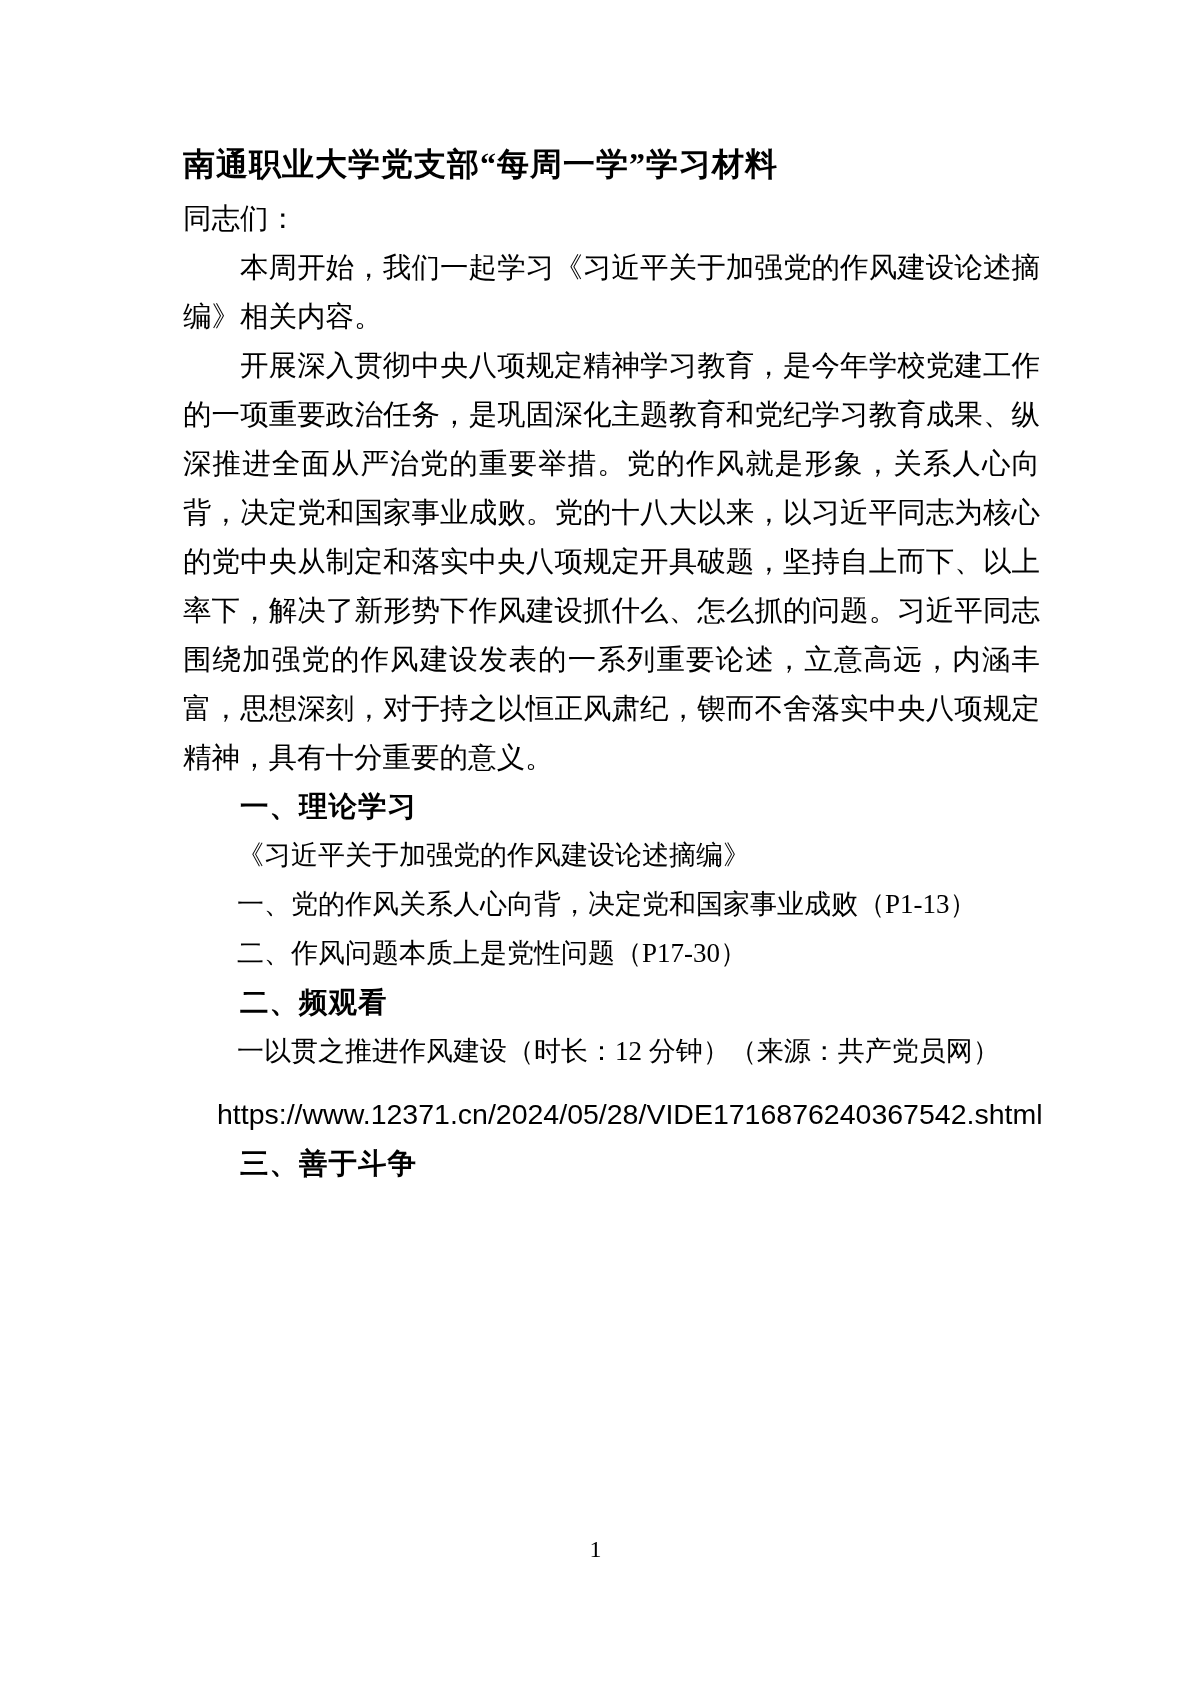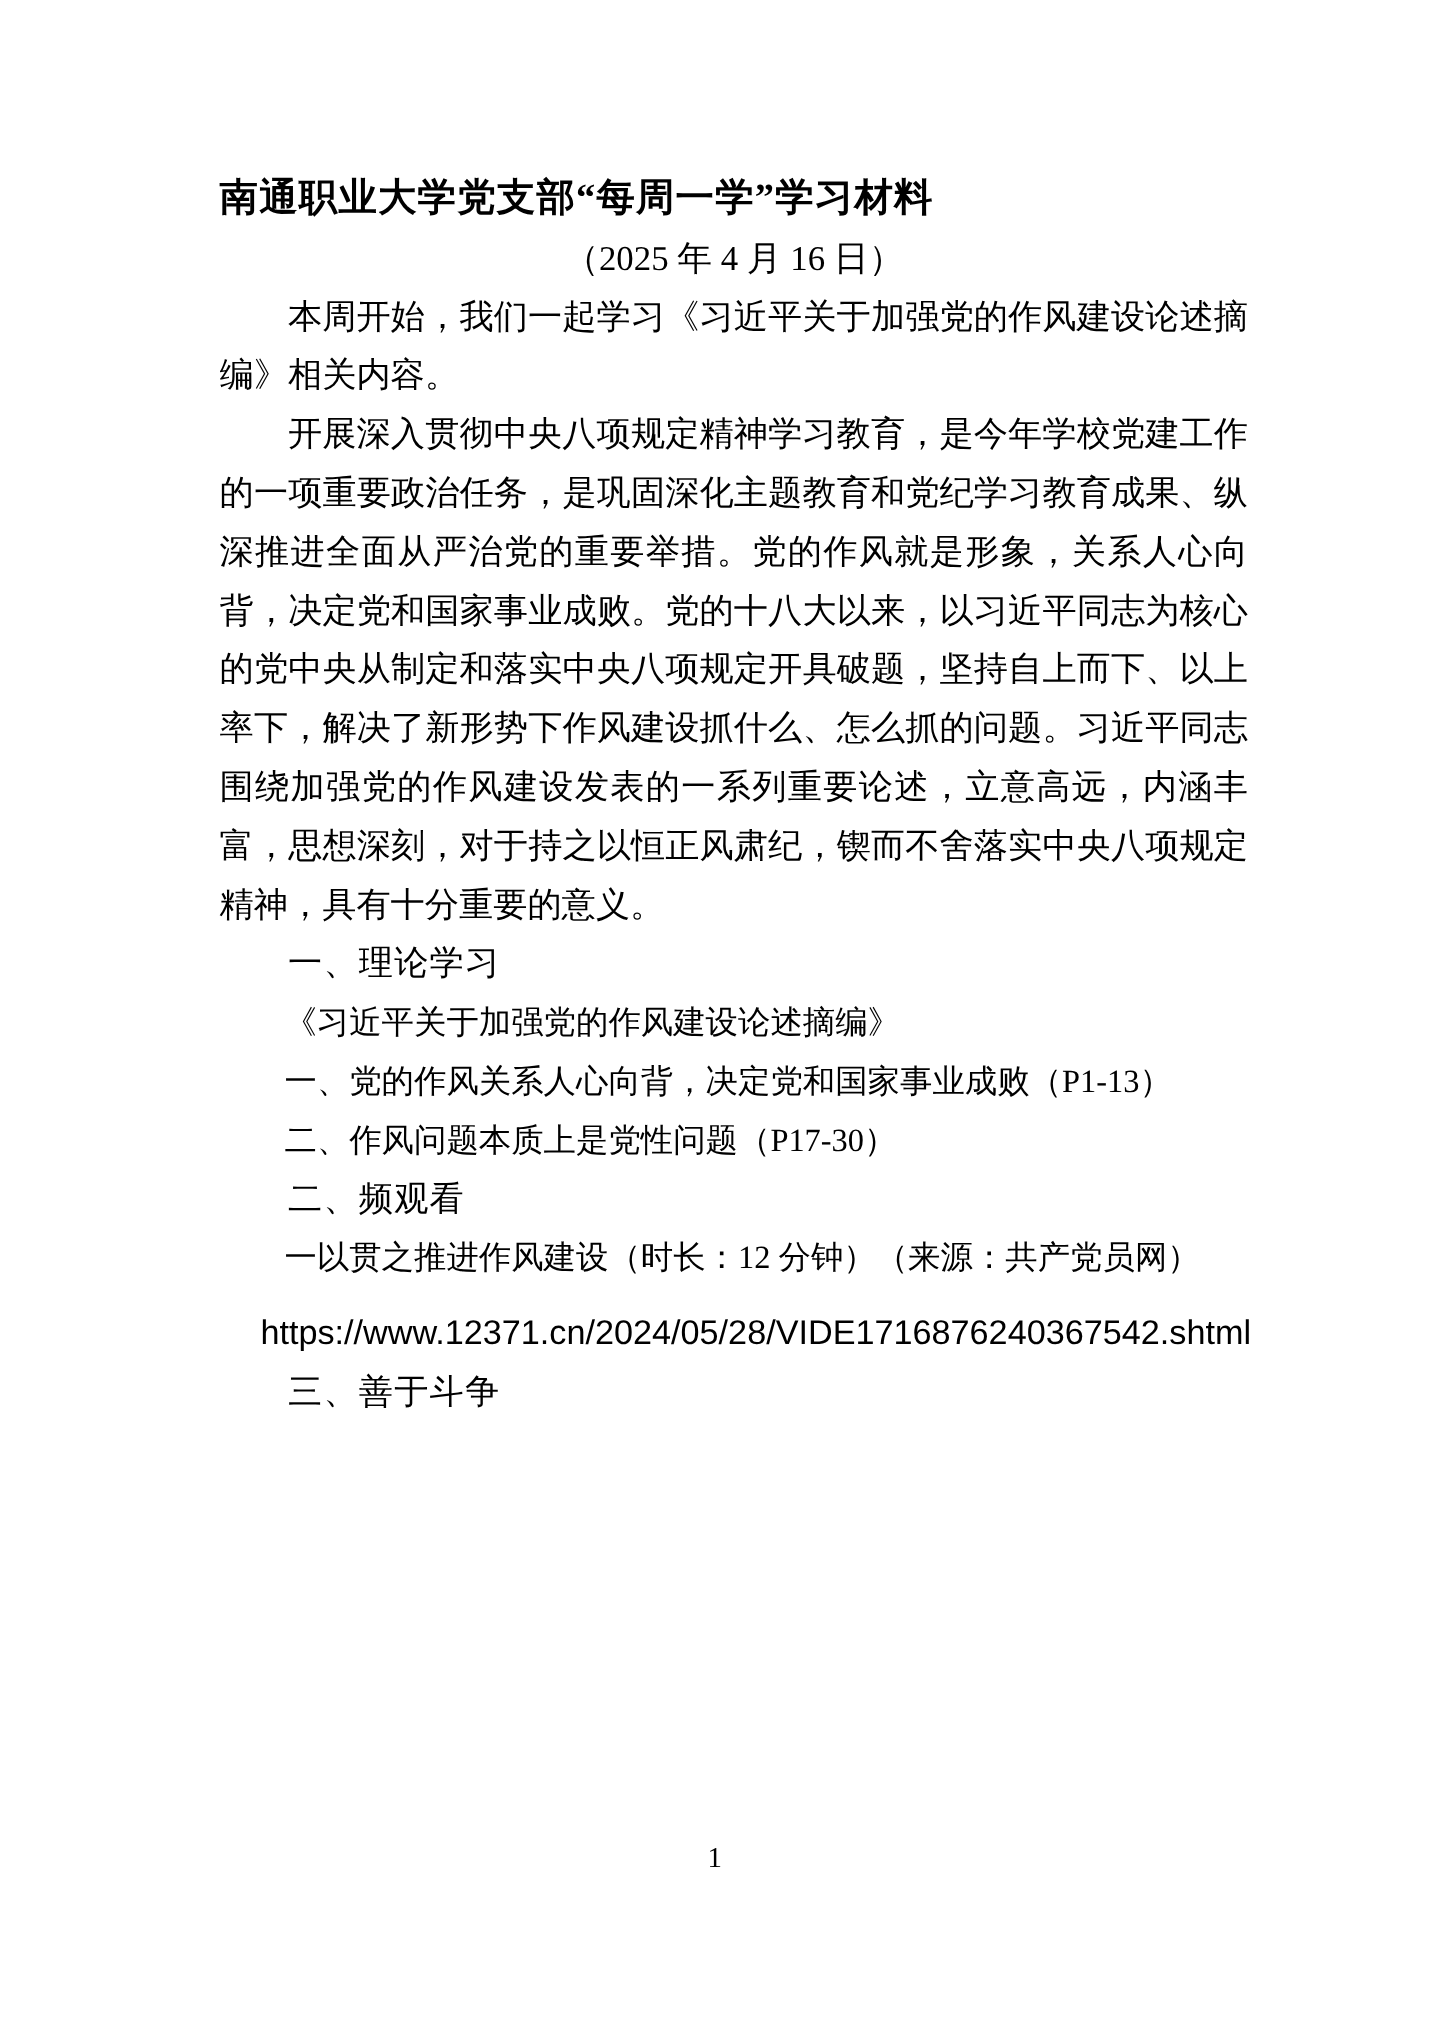--- a/index.html
+++ b/index.html
@@ -45,21 +45,21 @@
     text-indent: 2em;
   }
   .line-item {
     font-size: 27px;
     line-height: 49px;
     text-indent: 2em;
     white-space: nowrap;
   }
   h2.sec-heading {
     font-family: "Liberation Sans", "DejaVu Sans", sans-serif;
-    font-weight: 400;
+    font-weight: 700;
     font-size: 28.5px;
     line-height: 49px;
     text-indent: 2em;
     letter-spacing: 1px;
   }
   .url-line {
     font-family: Liberation Sans, sans-serif;
     font-size: 28.5px;
     line-height: 49px;
     padding-left: 34px;
@@ -76,22 +76,22 @@
     line-height: 30px;
   }
 </style>
 </head>
 <body>
 
 <div class="content">
 
   <h1 class="doc-title">南通职业大学党支部“每周一学”学习材料</h1>
 
-  <div class="doc-date">（2025 年 4 月 16 日）</div>
 
+  <div class="salutation">同志们：</div>
 
   <p class="para">本周开始，我们一起学习《习近平关于加强党的作风建设论述摘编》相关内容。</p>
 
   <p class="para">开展深入贯彻中央八项规定精神学习教育，是今年学校党建工作的一项重要政治任务，是巩固深化主题教育和党纪学习教育成果、纵深推进全面从严治党的重要举措。党的作风就是形象，关系人心向背，决定党和国家事业成败。党的十八大以来，以习近平同志为核心的党中央从制定和落实中央八项规定开具破题，坚持自上而下、以上率下，解决了新形势下作风建设抓什么、怎么抓的问题。习近平同志围绕加强党的作风建设发表的一系列重要论述，立意高远，内涵丰富，思想深刻，对于持之以恒正风肃纪，锲而不舍落实中央八项规定精神，具有十分重要的意义。</p>
 
   <h2 class="sec-heading">一、理论学习</h2>
 
   <div class="line-item">《习近平关于加强党的作风建设论述摘编》</div>
 
   <div class="line-item">一、党的作风关系人心向背，决定党和国家事业成败（P1-13）</div>

